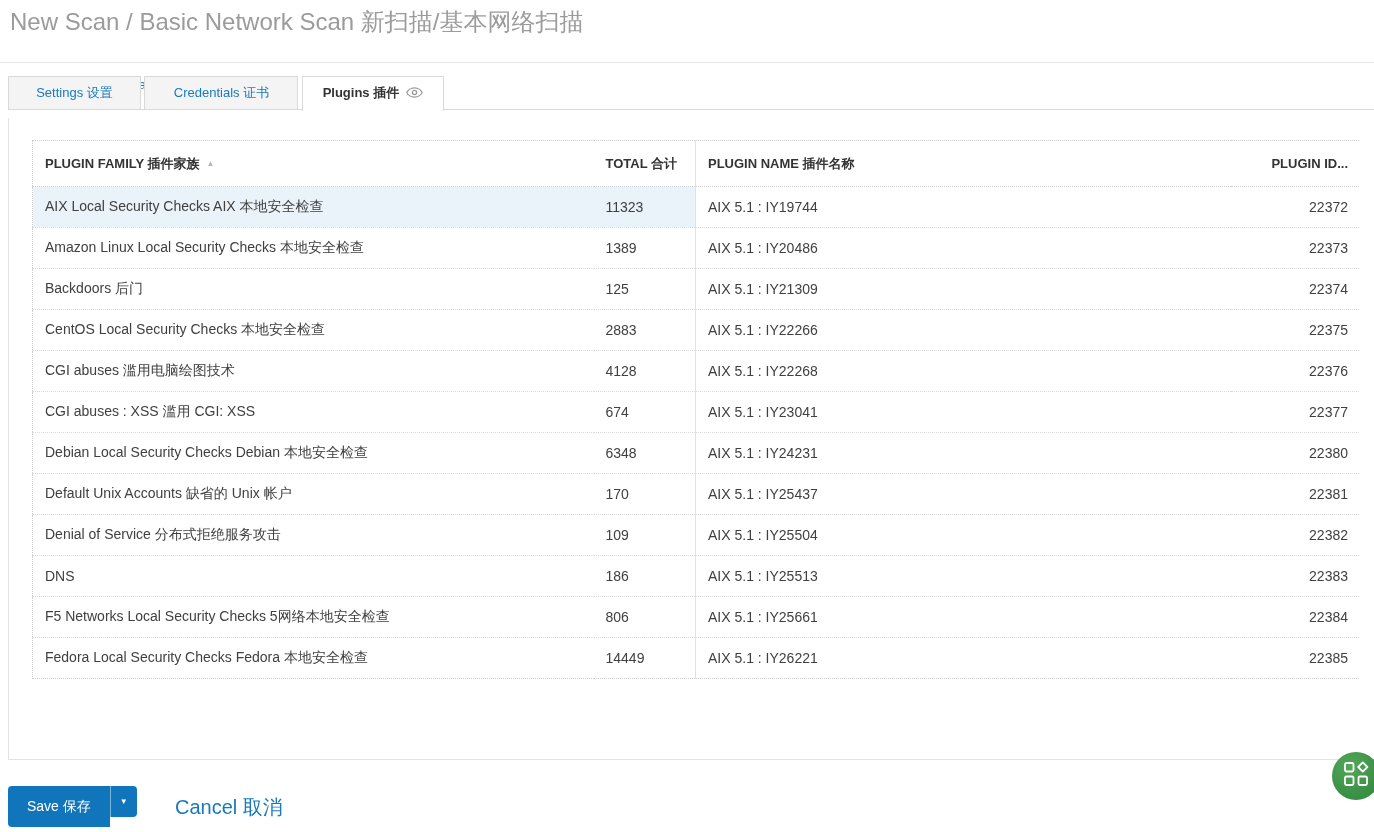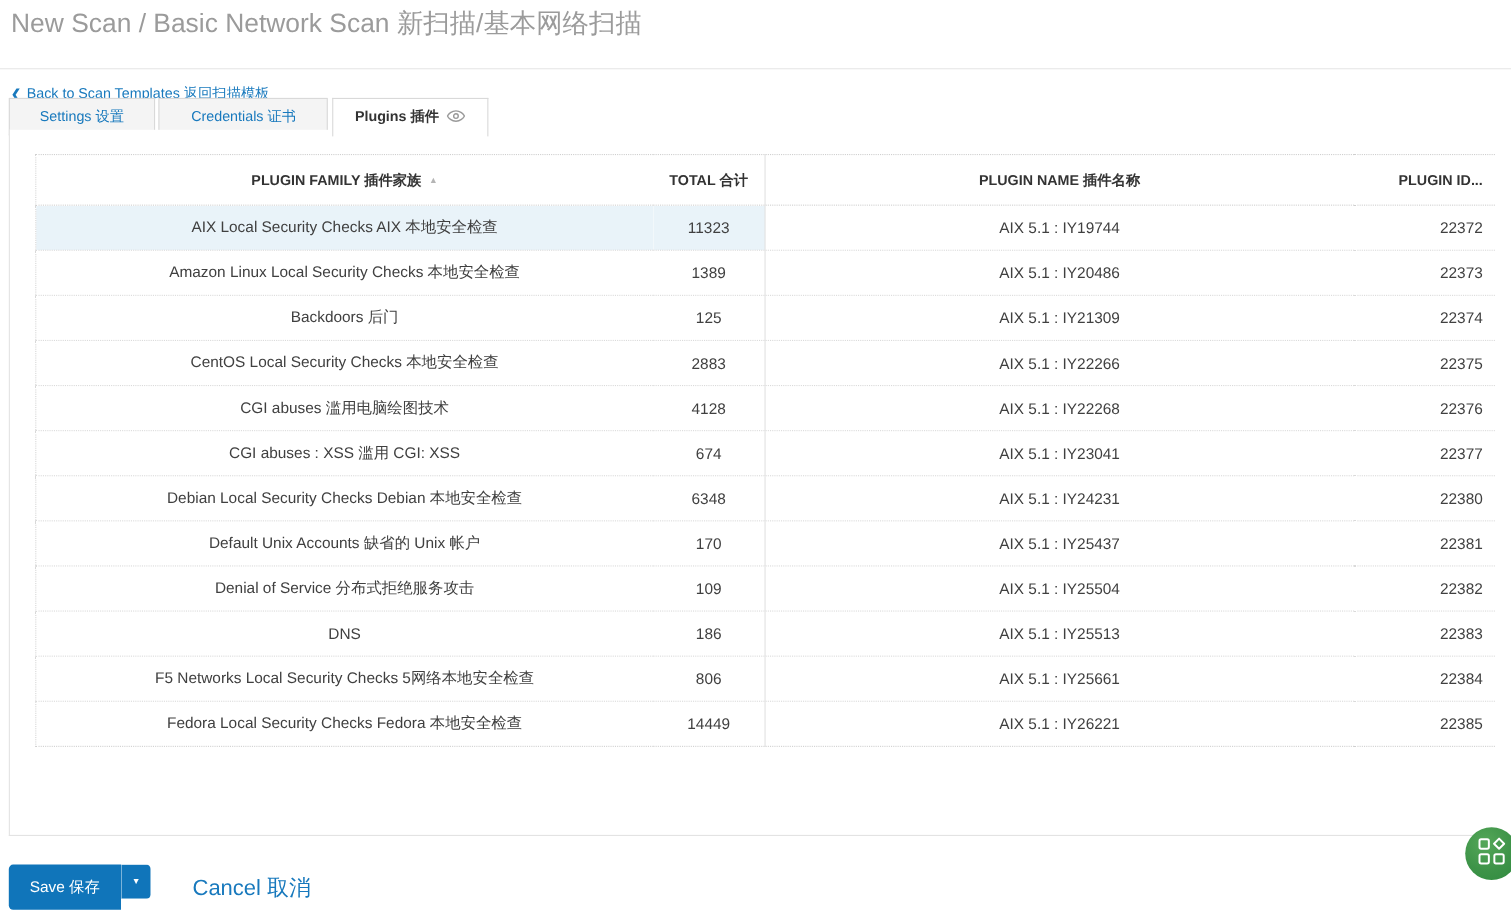--- a/index.html
+++ b/index.html
@@ -19,21 +19,21 @@
     font-size:13px; color:#1879bd; text-decoration:none; cursor:pointer;margin-top:36px;
   }
   .back-link .chev { font-size:11px; font-weight:bold; margin-right:5px; }
   .top-divider {
     position:absolute; top:62px; left:0; width:1374px;
     border-top:1px solid #e7e7e7;
   }
 
   
   .tabbar {
-    position:absolute; top:89px; left:8px; right:0; height:34px;
+    position:absolute; top:76px; left:8px; right:0; height:34px;
     border-bottom:1px solid #d9d9d9; box-sizing:border-box;
   }
   .tab {
     display:inline-block; box-sizing:border-box; vertical-align:top;
     height:34px; line-height:32px; text-align:center; font-size:13px;
     color:#1879bd; background:#f4f4f4; border:1px solid #d9d9d9; cursor:pointer;
   }
   .tab + .tab { margin-left:-1px; }
   .tab-1 { width:133px; } .tab-2 { width:154px; } .tab-3 { width:142px; }
   .tab.active {
@@ -47,21 +47,21 @@
     position:absolute; top:118px; left:8px; width:1366px; height:642px;
     box-sizing:border-box; background:#fff;
     border-left:1px solid #e3e3e3; border-bottom:1px solid #e3e3e3;
   }
   .table-clip {
     position:absolute; left:23px; top:22px; right:14px; height:600px;
     overflow:hidden;
   }
   table { width:100%; border-collapse:collapse; table-layout:fixed; border:1px dotted #cfcfcf; }
   col.c1{width:561px;} col.c2{width:102px;} col.c3{width:535px;} col.c4{width:130px;}
-  th, td { box-sizing:border-box; padding:0 12px; text-align:center; overflow:hidden; white-space:nowrap; }
+  th, td { box-sizing:border-box; padding:0 12px; text-align:left; overflow:hidden; white-space:nowrap; }
   thead th {
     height:46px; font-size:13px; font-weight:bold; color:#333; background:#fff;
     border-bottom:1px dotted #cfcfcf;
   }
   th.c-id, td.c-id { text-align:right; }
   th.c-name, td.c-name { border-left:1px solid #e2e2e2; }
   .sort-asc-icon { font-size:8px; color:#b5b5b5; margin-left:7px; vertical-align:2px; }
   tbody td {
     height:41px; font-size:14px; color:#404040;
     border-top:1px dotted #dadada;

